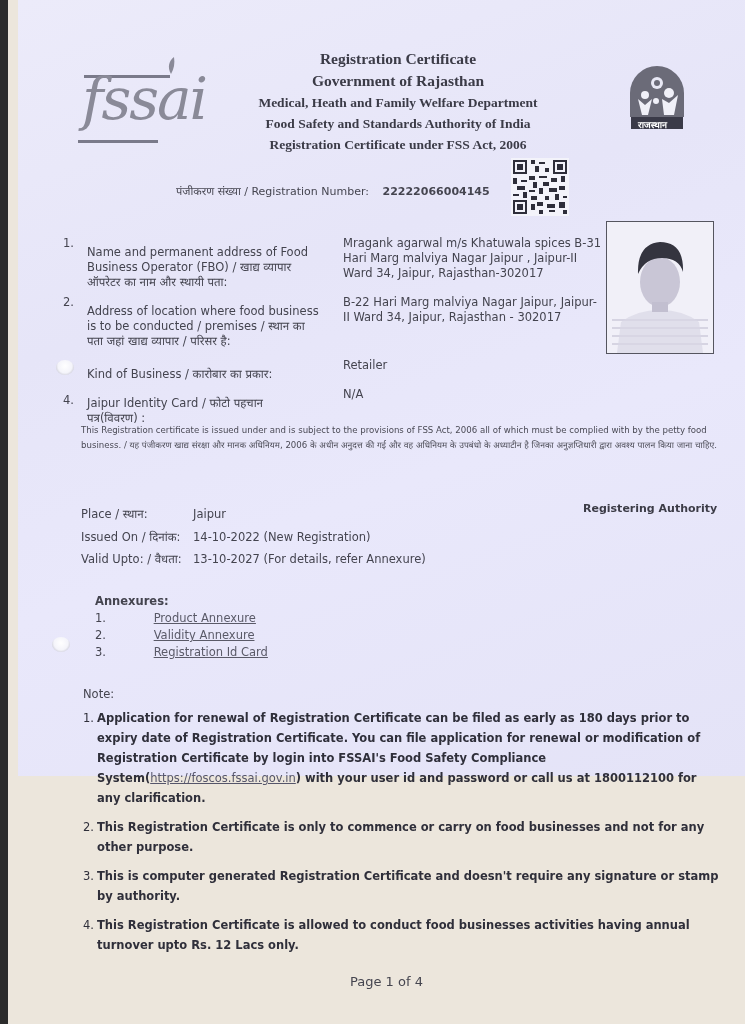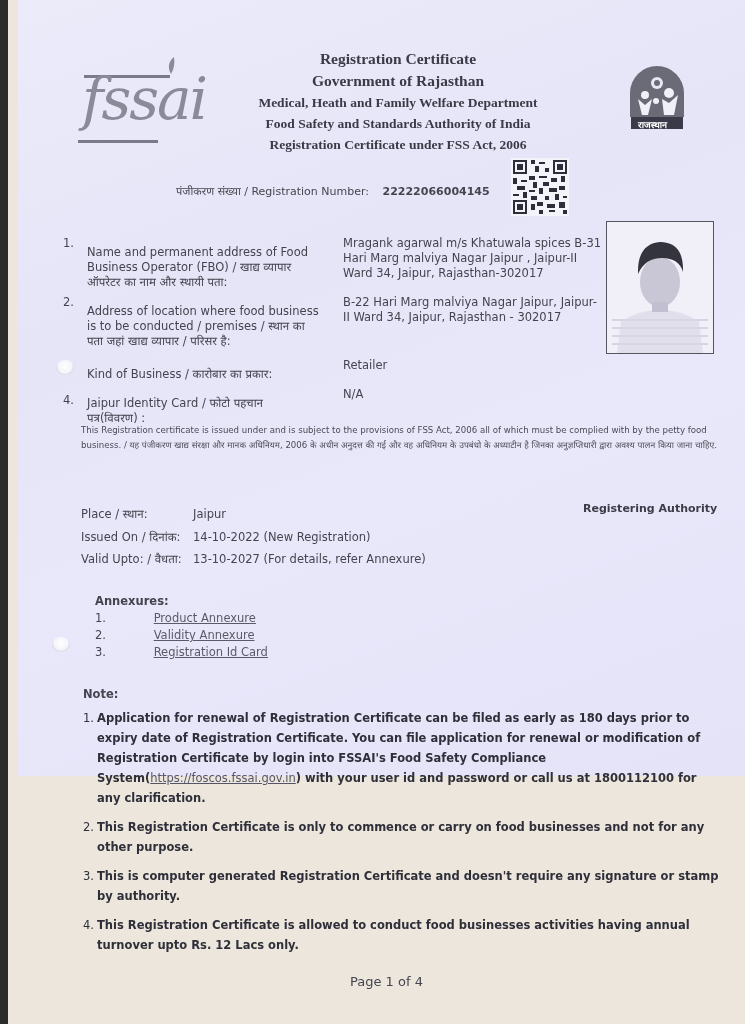--- a/index.html
+++ b/index.html
@@ -51,21 +51,21 @@
     background:radial-gradient(circle at 50% 40%,#ffffff 0%,#f4f4fa 55%,#a8a8b8 100%);
   }
   .provision { left:63px; top:423px; width:640px; font-size:8.6px; line-height:15px; color:#4a4a55; }
   .details { left:63px; top:503px; font-size:11.5px; line-height:22.5px; color:#44444f; }
   .details .k { display:inline-block; width:112px; }
   .reg-auth { left:556px; top:502px; font-size:11px; font-weight:bold; color:#3c3c47;margin-left:9px; }
   .annex { left:77px; top:593px; font-size:11.5px; line-height:17px; color:#44444f; }
   .annex .title { font-weight:bold; }
   .annex a { color:#5a5a68; text-decoration:underline;padding-left:44px; }
   .notes { left:65px; top:684px; width:640px; font-size:11.5px; line-height:20px; color:#2f2f3a; }
-  .notes .title { font-weight:bold; font-size:11.5px; margin-bottom:4px; color:#45454f; }
+  .notes .title { font-weight:normal; font-size:11.5px; margin-bottom:4px; color:#45454f; }
   .notes .item { position:relative; padding-left:14px; font-weight:bold; margin-bottom:9px; }
   .notes .item .n { position:absolute; left:0; top:0; font-weight:normal; }
   .notes a { color:#55556a; font-weight:normal; text-decoration:underline; }
   .pagenum { left:332px; top:974px; font-size:13px; color:#45454f; }
 </style>
 </head>
 <body>
 
 <div class="paper-border"></div>
 <div class="paper">

